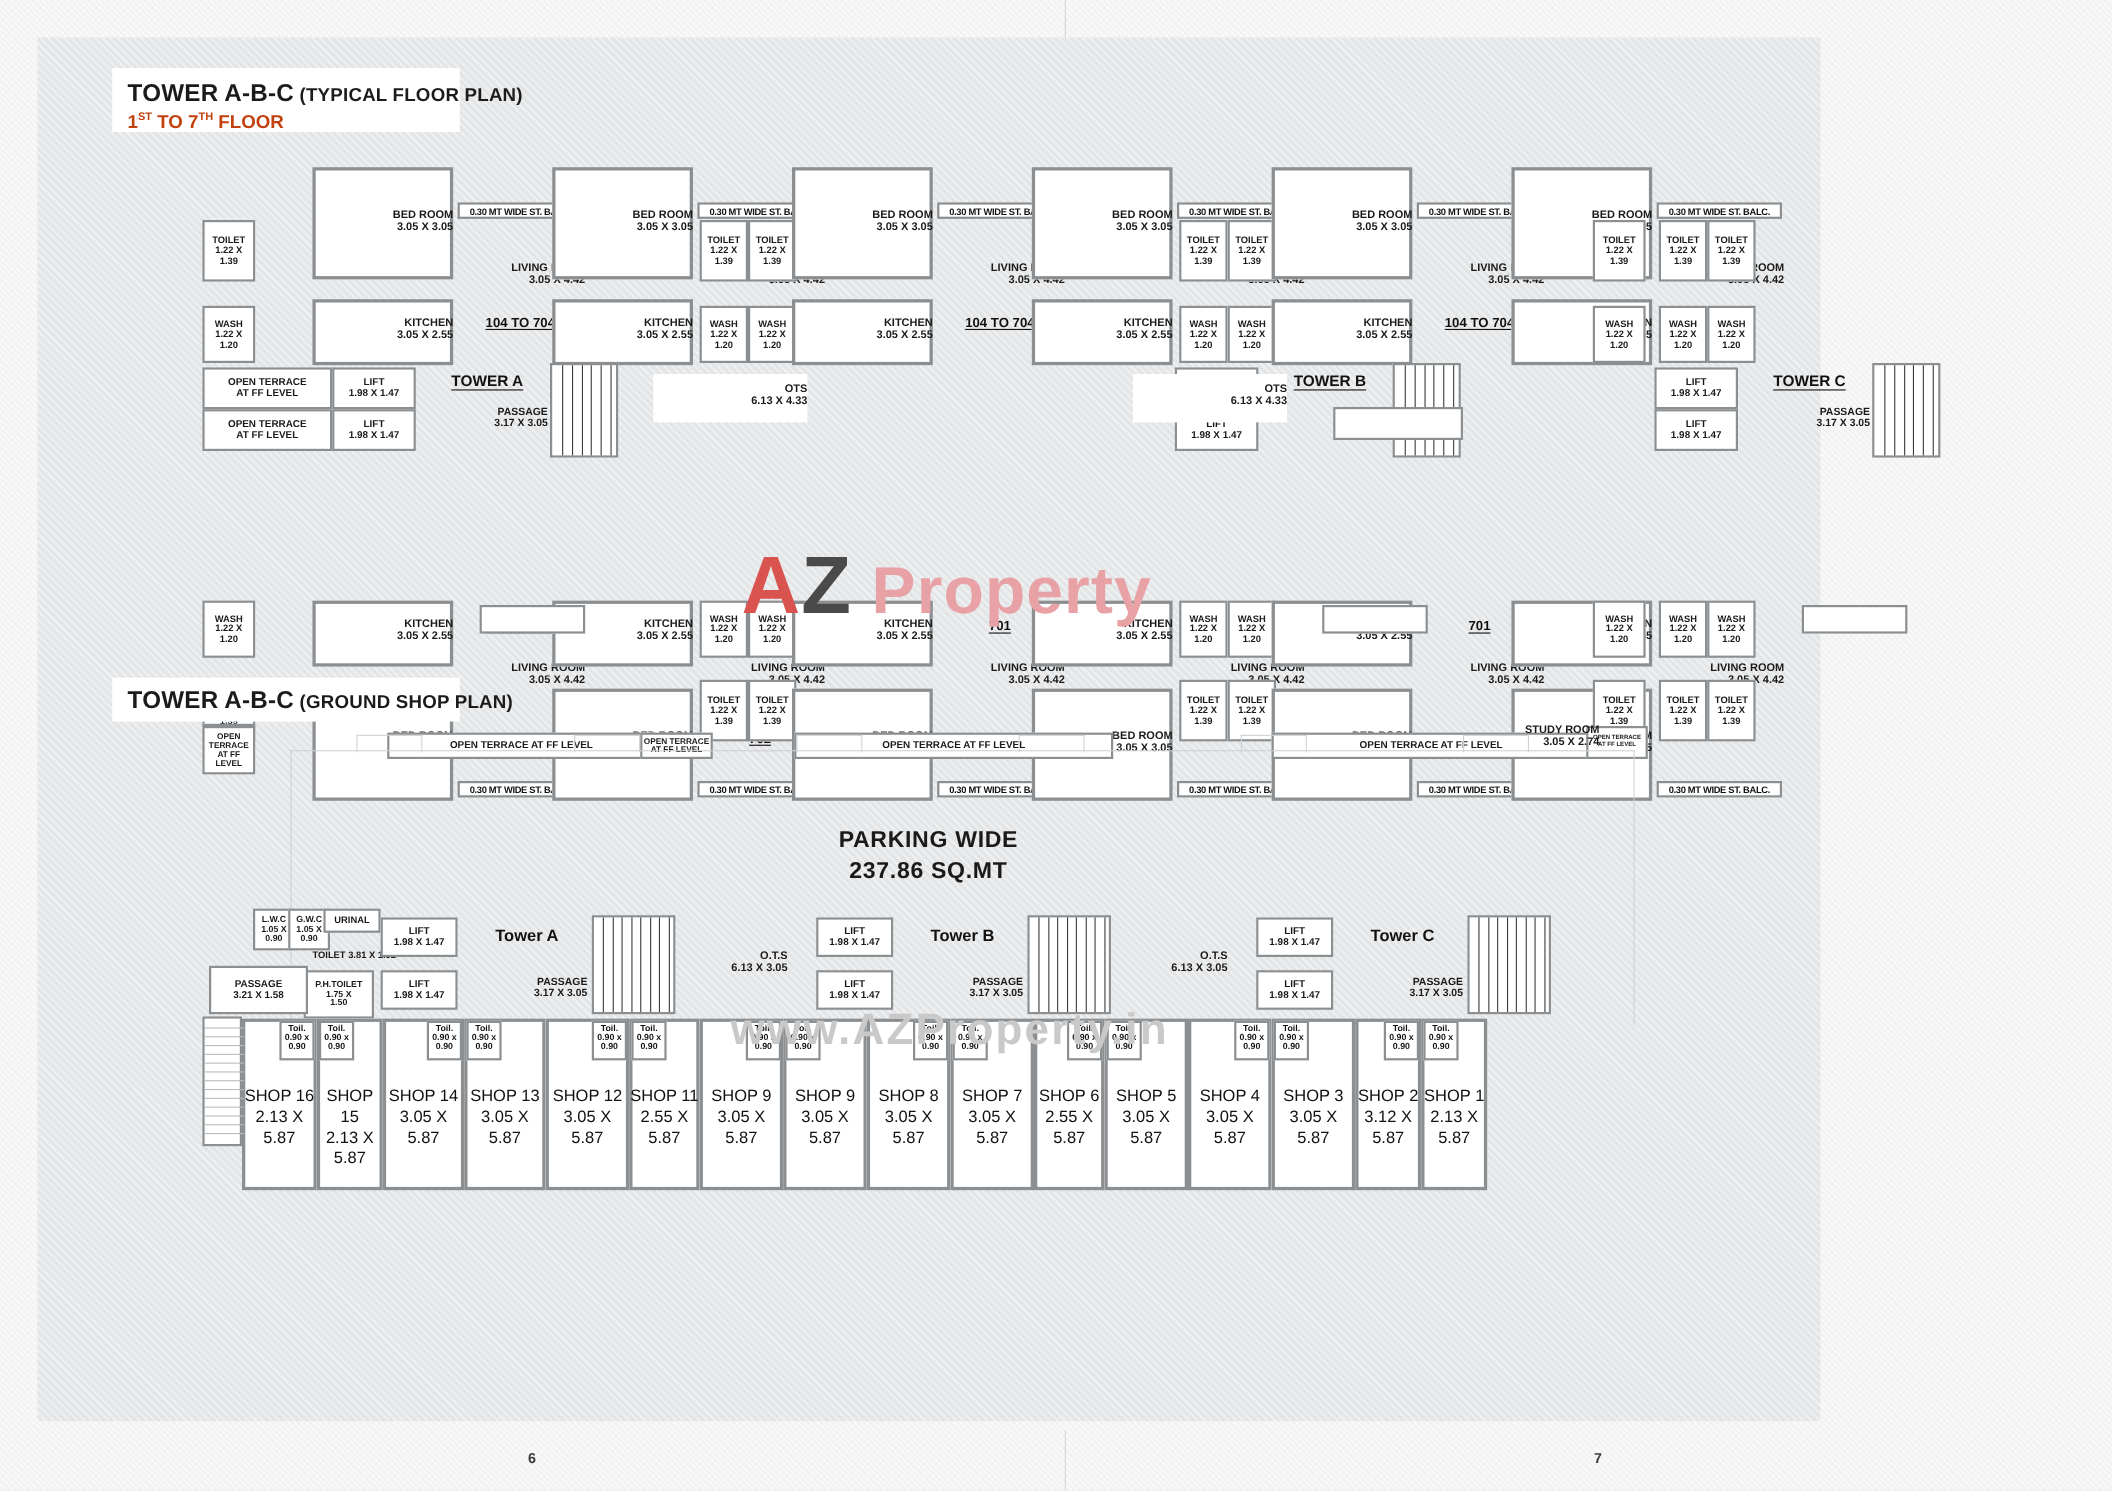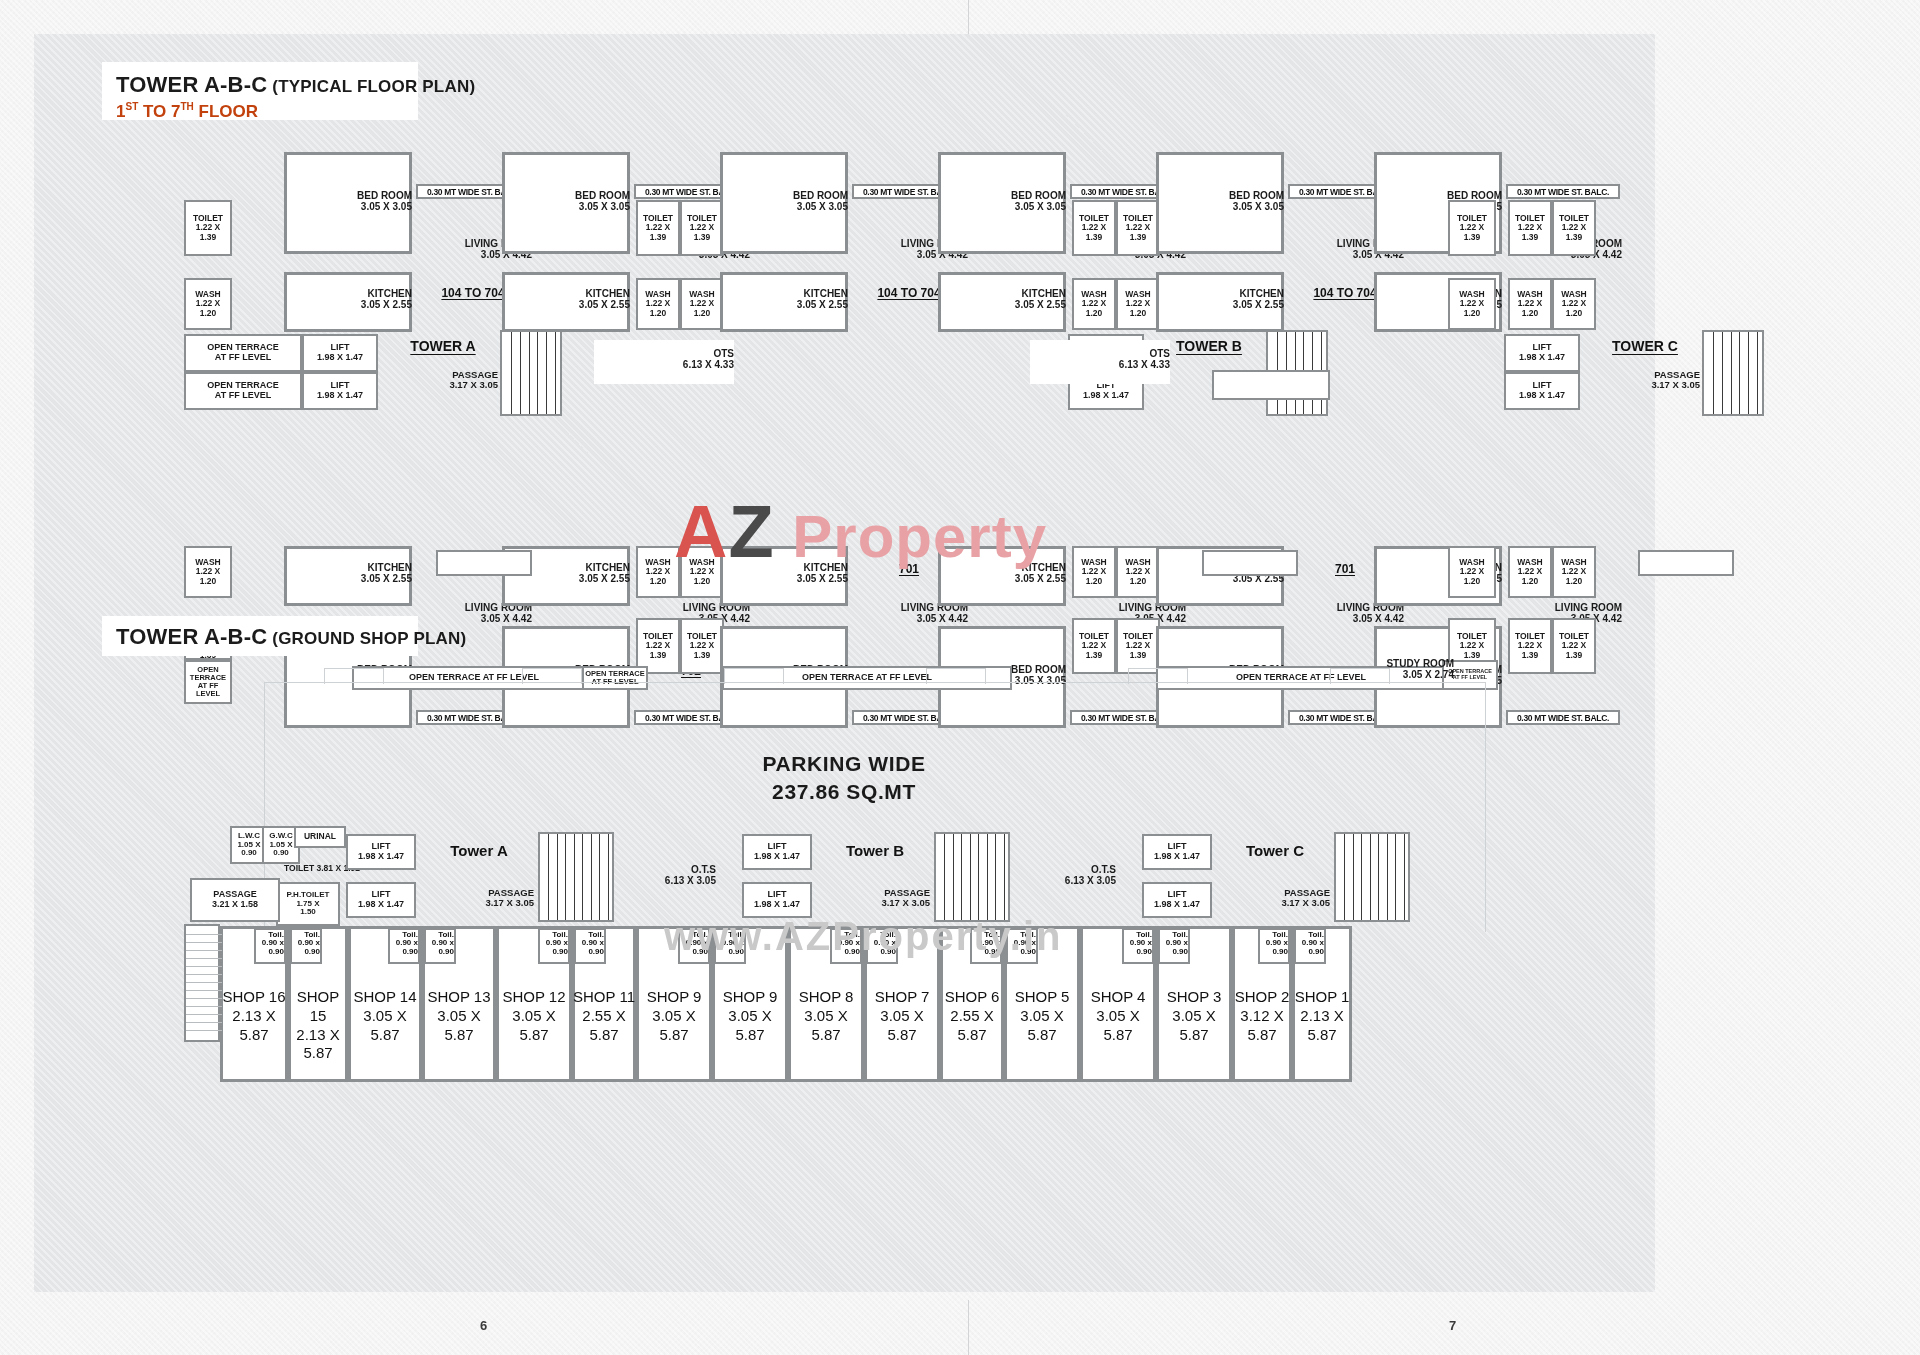--- a/index.html
+++ b/index.html
@@ -108,21 +108,21 @@
   .parking .p2{ font-size:21px; letter-spacing:.6px; margin-top:4px;}
   .shop{
     position:absolute; border:3px solid #8b8f92; background:#fff;
   }
   .shoplbl{
     position:absolute; text-align:center; font-size:15px; color:#111;
     line-height:1.25; white-space:pre-line;
   }
   .toil{
     position:absolute; border:2px solid #8b8f92; background:#fff;
-    font-size:8px; text-align:right; line-height:1.05; color:#111;
+    font-size:8px; text-align:center; line-height:1.05; color:#111;
     font-weight:bold; padding-top:1px; white-space:pre-line;
   }
   .gfoutline{
     position:absolute; border:1px solid #cfd2d4; background:transparent;
   }
 </style>
 </head>
 <body>
 
 <div id="page">

